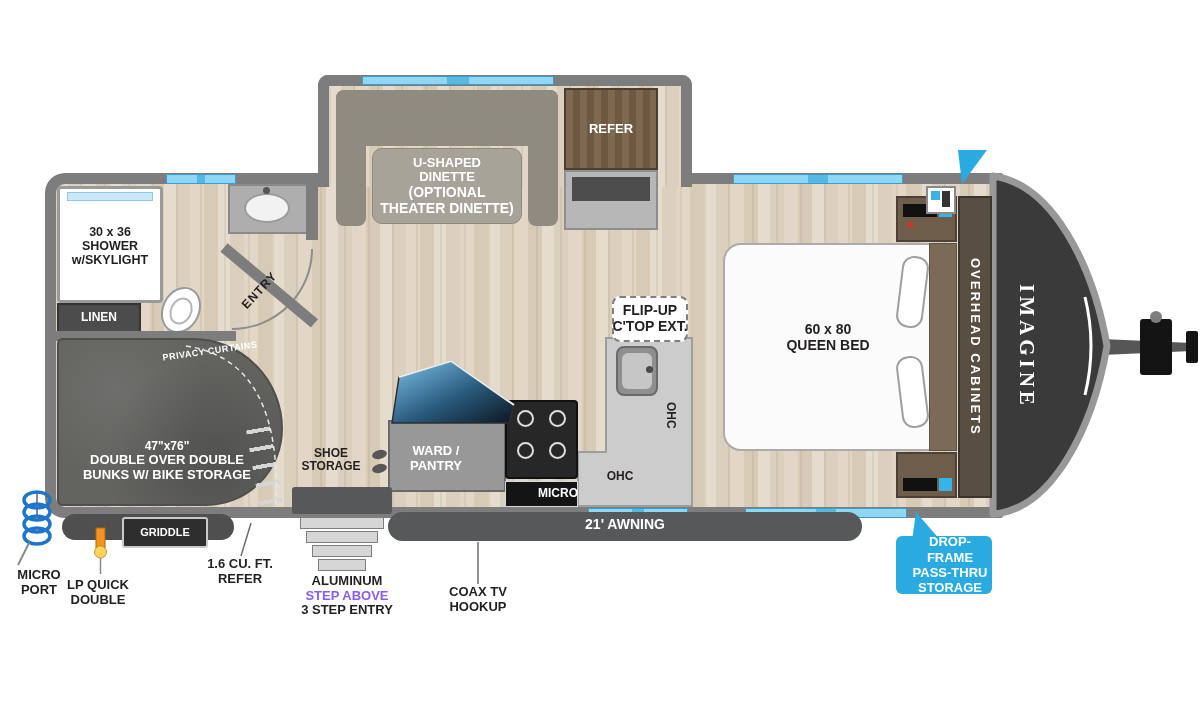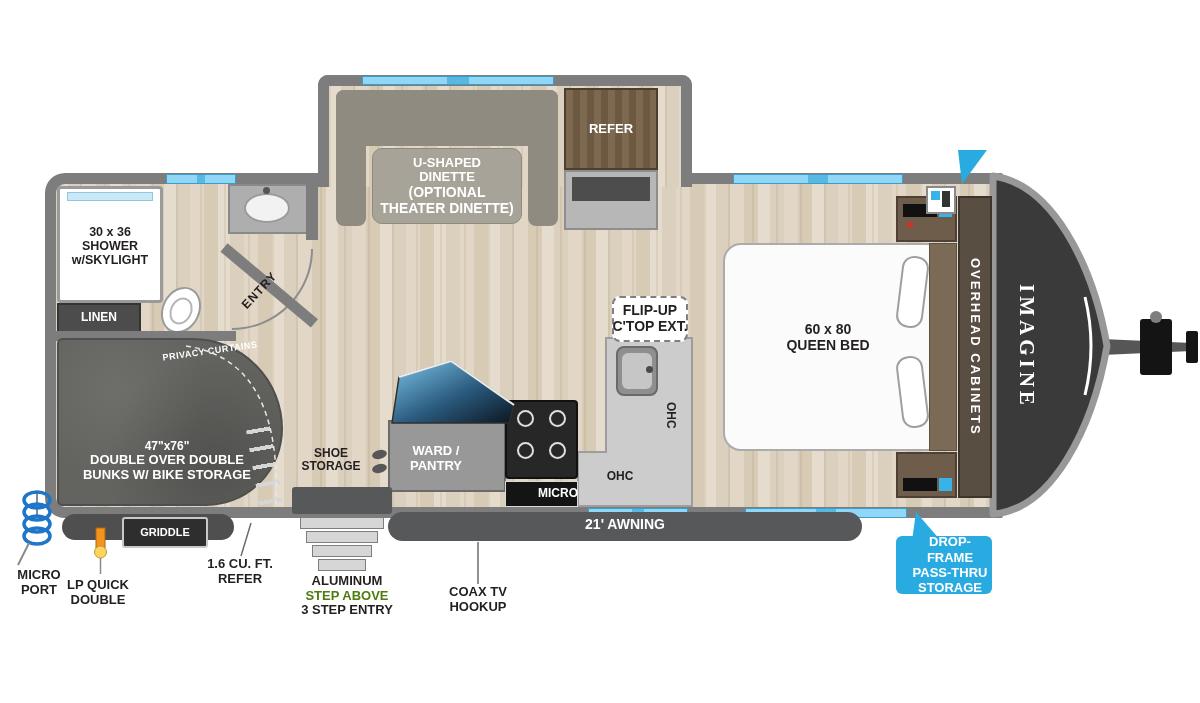--- a/index.html
+++ b/index.html
@@ -5,21 +5,21 @@
   *{margin:0;padding:0;box-sizing:border-box}
   html,body{background:#fff}
   body{font-family:"Liberation Sans",sans-serif}
   #plan{position:relative;width:1200px;height:703px;background:#fff;overflow:hidden}
   .a{position:absolute}
   .t{position:absolute;font-weight:bold;color:#231f20;text-align:center;line-height:1.12;
      display:flex;flex-direction:column;align-items:center;justify-content:center}
   .tw{color:#fff}
   .f9{font-size:9px}.f95{font-size:14px}.f11{font-size:11px}
   .f12{font-size:12px}.f125{font-size:12.5px}.f13{font-size:13px}.f14{font-size:14px}
-  .cy{color:#4d7c0f}
+  .cy{color:#8b5cf6}
   .wood{background-color:#e0d5c4;
     background-image:repeating-linear-gradient(90deg,rgba(120,90,55,.10) 0 2px,rgba(0,0,0,0) 2px 24px),
     repeating-linear-gradient(90deg,#e6dccd 0 12px,#dbd0bd 12px 26px,#e2d7c6 26px 40px,#d7cbb6 40px 54px)}
   .wall{position:absolute;background:#7d7d7d}
   .win{position:absolute;background:linear-gradient(90deg,#8fd7f5 0 44%,#57b8e2 44% 56%,#8fd7f5 56% 100%);
        border:1px solid #3f9cc9}
   .vt{writing-mode:vertical-rl}
   .callout{position:absolute;background:#29abe2;border-radius:6px;color:#fff;font-weight:bold;
      text-align:center;display:flex;flex-direction:column;align-items:center;justify-content:center;
      font-size:13px;line-height:1.18;z-index:30}

